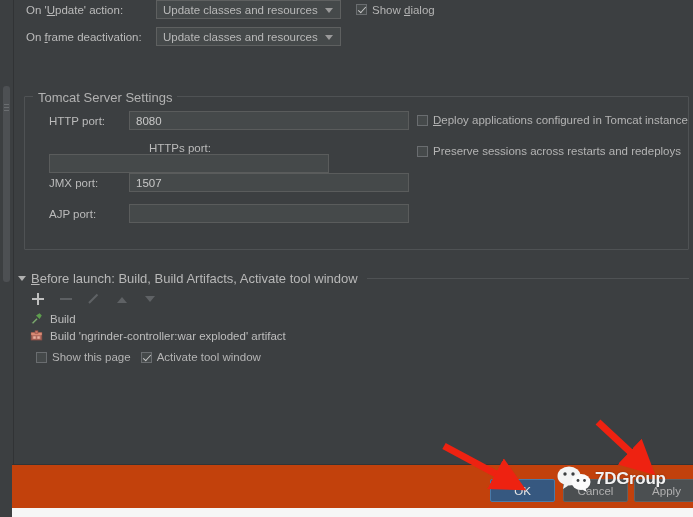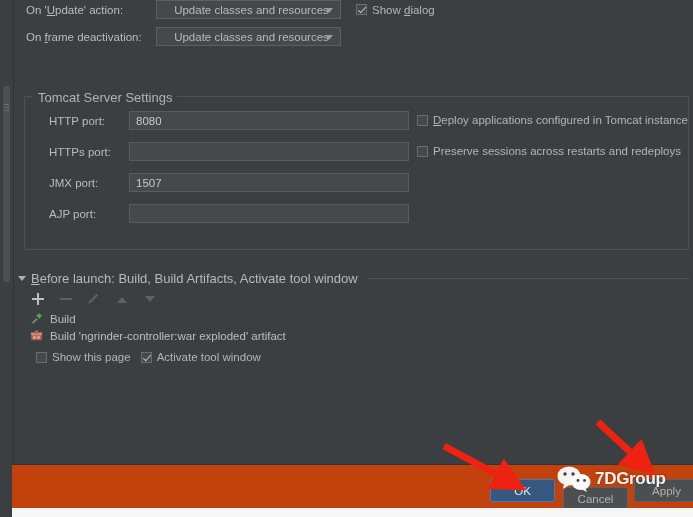--- a/index.html
+++ b/index.html
@@ -92,21 +92,20 @@
     height: 19px;
     background: #45494a;
     border: 1px solid #5e6060;
     box-sizing: border-box;
     display: flex;
     align-items: center;
     padding-left: 6px;
     color: #b9b9b9;
     font-size: 11.5px;
     overflow: hidden;
-    justify-content: center;
   }
   .combo .arrow {
     position: absolute;
     right: 7px;
     top: 50%;
     width: 0; height: 0;
     margin-top: -2px;
     border-left: 4px solid transparent;
     border-right: 4px solid transparent;
     border-top: 5px solid #9a9a9a;
@@ -383,21 +382,21 @@
 
 
     <div class="groupbox">
       <span class="title">Tomcat Server Settings</span>
 
       <div class="row" style="left:24px; top:14px;">
         <span class="lbl" style="width:80px;">HTTP port:</span>
         <div class="input" style="width:280px;">8080</div>
       </div>
 
-      <div class="row" style="left:24px; top:45px;">
+      <div class="row" style="left:24px; top:45px;flex-direction:column;">
         <span class="lbl" style="width:80px;">HTTPs port:</span>
         <div class="input" style="width:280px;"></div>
       </div>
 
       <div class="row" style="left:24px; top:76px;">
         <span class="lbl" style="width:80px;">JMX port:</span>
         <div class="input" style="width:280px;">1507</div>
       </div>
 
       <div class="row" style="left:24px; top:107px;">
@@ -462,21 +461,21 @@
       <div class="cb checked">
         <span class="box"></span>
         <span class="txt">Activate tool window</span>
       </div>
     </div>
 
   </div>
 
   <div class="bottom-bar">
     <div class="btn primary" style="left:478px; top:14px;">OK</div>
-    <div class="btn normal" style="left:551px; top:14px;margin-top:8px;">Cancel</div>
+    <div class="btn normal" style="left:551px; top:14px;">Cancel</div>
     <div class="btn normal" style="left:622px; top:14px;">Apply</div>
     <div class="white-strip"></div>
   </div>
 
   <div class="watermark">
     <svg width="36" height="26" viewBox="0 0 36 26">
       <ellipse cx="13" cy="10" rx="11.5" ry="9.5" fill="#f4f4f4"></ellipse>
       <path d="M8 18 L7 23 L12.5 19.6 Z" fill="#f4f4f4"></path>
       <circle cx="9" cy="8" r="1.7" fill="#3c3f41"></circle>
       <circle cx="17" cy="8" r="1.7" fill="#3c3f41"></circle>

